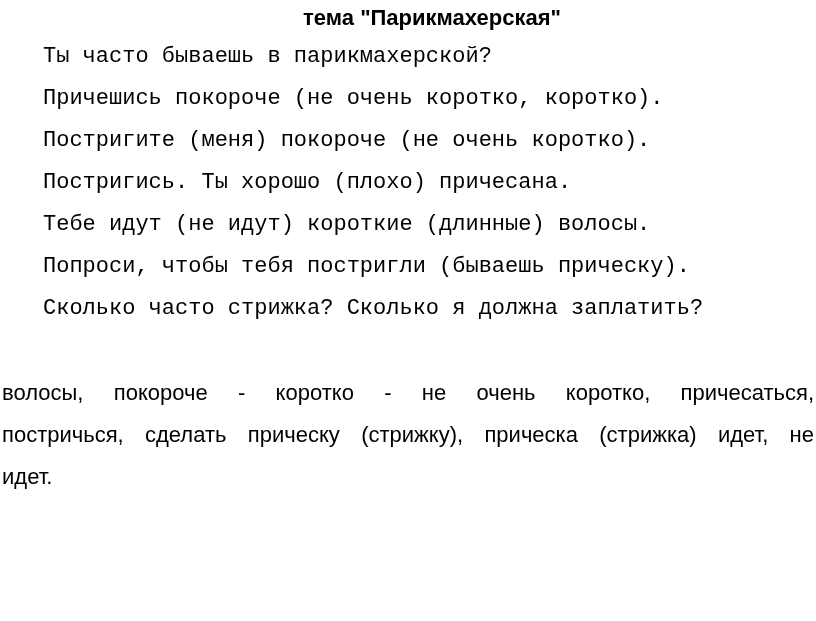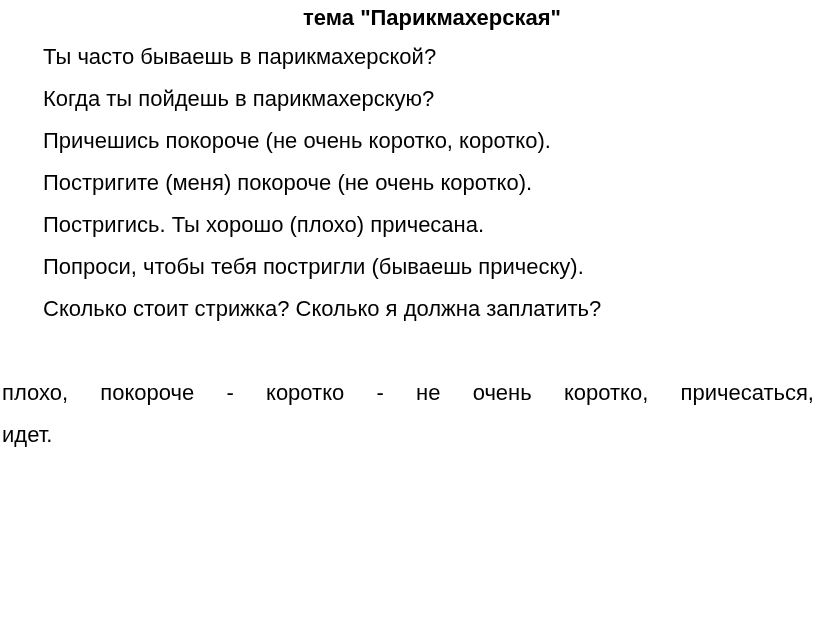--- a/index.html
+++ b/index.html
@@ -23,20 +23,21 @@
     line-height: 36px;
     font-weight: bold;
     text-align: center;
     padding-left: 48px; 
     white-space: nowrap;
   }
   .sentence {
     line-height: 42px;
     text-indent: 41px;
     white-space: nowrap;
+    font-family: Liberation Mono, monospace;
   }
   .blank-line {
     height: 42px;
   }
   .vocab-line {
     line-height: 42px;
     text-align: justify;
     text-align-last: justify;
   }
   .vocab-line.first {
@@ -48,27 +49,28 @@
   }
 </style>
 </head>
 <body>
 
 <div class="page">
 
   <div class="doc-title">тема "Парикмахерская"</div>
 
   <div class="sentence">Ты часто бываешь в парикмахерской?</div>
-  <div class="sentence">Когда ты пойдешь в парикмахерскую?</div>
   <div class="sentence">Причешись покороче (не очень коротко, коротко).</div>
   <div class="sentence">Постригите (меня) покороче (не очень коротко).</div>
   <div class="sentence">Постригись. Ты хорошо (плохо) причесана.</div>
+  <div class="sentence">Тебе идут (не идут) короткие (длинные) волосы.</div>
   <div class="sentence">Попроси, чтобы тебя постригли (бываешь прическу).</div>
-  <div class="sentence">Сколько стоит стрижка? Сколько я должна заплатить?</div>
+  <div class="sentence">Сколько часто стрижка? Сколько я должна заплатить?</div>
 
   <div class="blank-line"></div>
 
   <div class="vocab-paragraph">
-    <div class="vocab-line">плохо, покороче - коротко - не очень коротко, причесаться,</div>
+    <div class="vocab-line">волосы, покороче - коротко - не очень коротко, причесаться,</div>
+    <div class="vocab-line">постричься, сделать прическу (стрижку), прическа (стрижка) идет, не</div>
     <div class="vocab-line last">идет.</div>
   </div>
 
 </div>
 
 </body></html>

